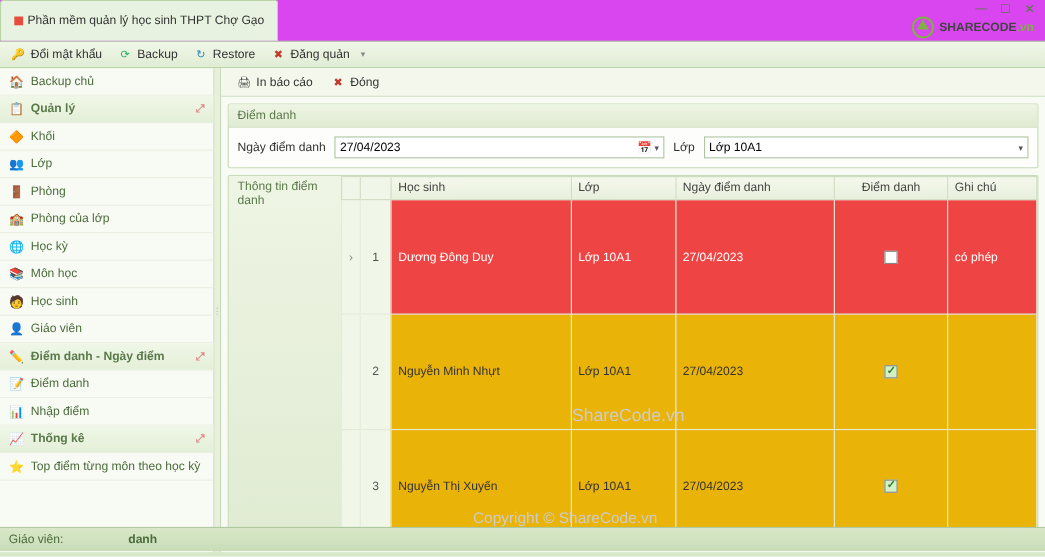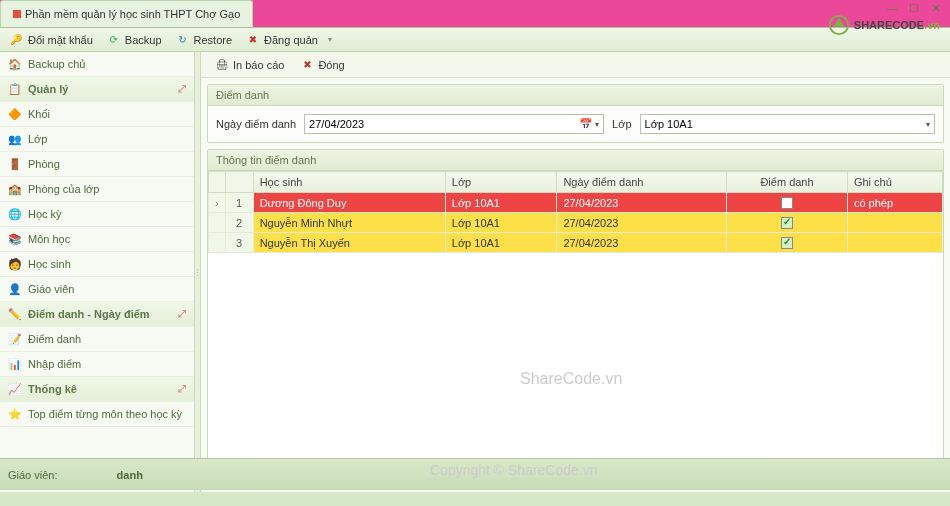--- a/index.html
+++ b/index.html
@@ -1,19 +1,19 @@
 <!DOCTYPE html>
 <html><head>
 <meta charset="utf-8">
 <style>
 * { margin: 0; padding: 0; box-sizing: border-box; font-family: "Segoe UI", Tahoma, sans-serif; font-size: 11px; }
 body { width: 950px; height: 506px; background: #d5e8c8; position: relative; overflow: hidden; }
 
 
-.tabs { display: flex; background: #ec4899; border-bottom: 1px solid #a8c79a; height: 28px; }
+.tabs { display: flex; background: #d946ef; border-bottom: 1px solid #a8c79a; height: 38px; }
 .tab { padding: 3px 12px; background: #e8f2e0; border: 1px solid #b8d4a8; border-bottom: none; margin-right: 2px; border-radius: 3px 3px 0 0; display: flex; align-items: center; gap: 4px; color: #333; cursor: pointer; }
 .tab.active { background: #f5f9f0; font-weight: normal; }
 .tab .sq { width: 8px; height: 8px; display: inline-block; }
 .tab .sq.red { background: #e74c3c; }
 
 
 .toolbar { display: flex; background: linear-gradient(#f0f7e8, #e0ecd4); border-bottom: 1px solid #b8d4a8; height: 24px; align-items: center; padding: 0 4px; gap: 2px; }
 .tbtn { display: flex; align-items: center; gap: 4px; padding: 2px 6px; color: #333; cursor: pointer; border-radius: 2px; }
 .ico { width: 14px; height: 14px; display: inline-flex; align-items: center; justify-content: center; font-size: 10px; }
 .ico-blue { color: #2980b9; }
@@ -44,35 +44,35 @@
 .panel-body { padding: 8px; display: flex; align-items: center; gap: 8px; }
 .panel-body label { color: #333; }
 .date-input { flex: 0 0 auto; display: flex; align-items: center; border: 1px solid #b0c4a0; background: white; height: 20px; width: 300px; padding: 0 4px; }
 .date-input input { border: none; outline: none; flex: 1; font-size: 11px; }
 .date-input .cal-ico { font-size: 11px; color: #555; cursor: pointer; }
 .date-input .dd { font-size: 8px; color: #555; cursor: pointer; margin-left: 2px; }
 .class-select { flex: 1; display: flex; align-items: center; border: 1px solid #b0c4a0; background: white; height: 20px; padding: 0 4px; justify-content: space-between; }
 .class-select .dd { font-size: 8px; color: #555; cursor: pointer; }
 
 
-.grid-panel { margin: 0 6px 6px 6px; border: 1px solid #c8dab8; background: #fdfefb; border-radius: 2px; flex: 1; display: flex; flex-direction: column; overflow: hidden; }
+.grid-panel { margin: 0 6px 6px 6px; border: 1px solid #c8dab8; background: #fdfefb; border-radius: 2px; flex: 1; display: flex; overflow: hidden; }
 .grid { width: 100%; border-collapse: collapse; }
 .grid th { background: linear-gradient(#f4f8ec, #e8f0dc); border: 1px solid #d0dcc4; padding: 4px 6px; text-align: left; color: #444; font-weight: normal; }
-.grid td { border: 1px solid #e4ecd8; padding: 3px 6px; color: #333; background: #fde047; }
+.grid td { border: 1px solid #e4ecd8; padding: 3px 6px; color: #333; background: #eab308; }
 .grid tr.selected td { background: #ef4444; color: white; }
 .grid .rownum { width: 28px; text-align: center; background: #f0f6e8 !important; color: #555 !important; }
 .grid tr.selected .rownum { background: #f0f6e8 !important; color: #555 !important; }
 .grid .rowind { width: 14px; text-align: center; background: #f0f6e8 !important; color: #888 !important; border-right: none; }
 .chk { display: inline-block; width: 12px; height: 12px; border: 1px solid #888; background: white; vertical-align: middle; }
 .chk.on { background: #d4f0c4; position: relative; }
 .chk.on::after { content: "✓"; position: absolute; top: -2px; left: 1px; color: #2a8a2a; font-size: 10px; font-weight: bold; }
 .grid-body-fill { flex: 1; background: white; }
 
 
-.statusbar { position: absolute; bottom: 16px; left: 0; right: 0; height: 32px; background: linear-gradient(#d8e8c8, #c8dcb8); border-top: 1px solid #b0c8a0; padding: 2px 8px; color: #4a6b3a; display: flex; align-items: center; gap: 28px; }
+.statusbar { position: absolute; bottom: 5px; left: 0; right: 0; height: 22px; background: linear-gradient(#d8e8c8, #c8dcb8); border-top: 1px solid #b0c8a0; padding: 2px 8px; color: #4a6b3a; display: flex; align-items: center; gap: 28px; }
 
 
 .wm { position: absolute; color: #ccc; font-size: 16px; pointer-events: none; font-family: Arial; }
 .wm1 { top: 370px; left: 520px; }
 .wm2 { top: 462px; left: 430px; font-size: 14px; }
 .logo { position: absolute; top: 14px; right: 10px; font-size: 18px; font-weight: bold; color: #444; display: flex; align-items: center; gap: 4px; pointer-events: none; }
 .logo svg { width: 22px; height: 22px; }
 .logo .vn { color: #7cb342; }
 
 .win-controls { position: absolute; top: 2px; right: 6px; display: flex; gap: 6px; color: #5a7a4a; font-size: 10px; }

